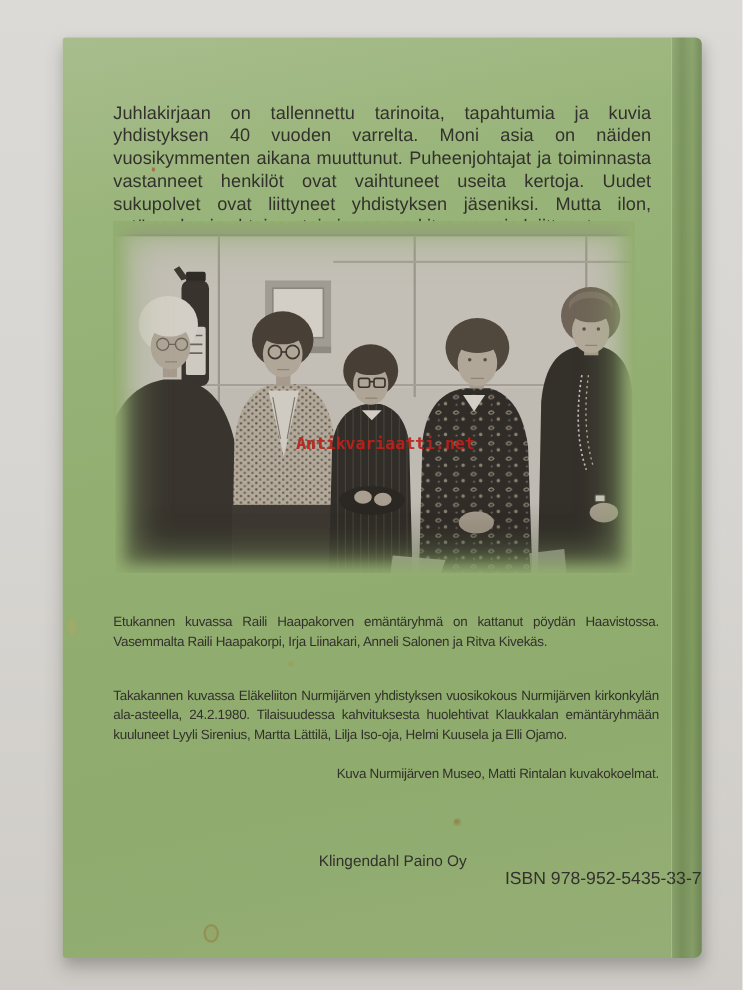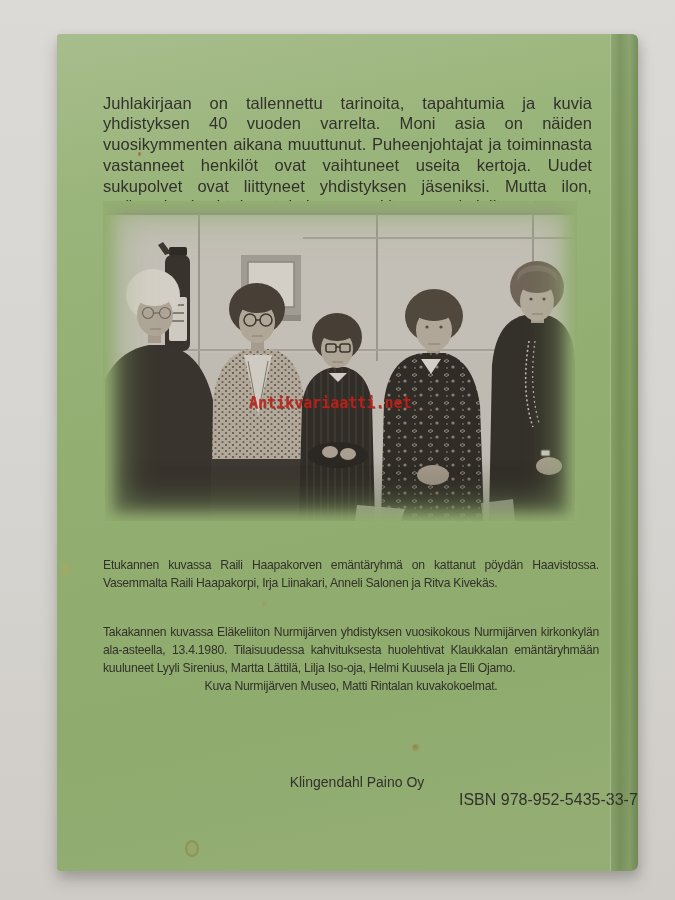--- a/index.html
+++ b/index.html
@@ -25,32 +25,32 @@
     position:absolute;left:46px;top:42px;width:489px;
     font-size:16.5px;line-height:20.8px;text-align:justify;letter-spacing:.05px;
   }
   .photo{position:absolute;left:48px;top:169px;width:470px;height:318px;}
   .photo svg{display:block;width:100%;height:100%;}
   .photo-fade{
     position:absolute;inset:-2px;pointer-events:none;
     box-shadow:inset 0 0 14px 9px #93ae71, inset 0 0 32px 18px rgba(147,174,113,.62);
   }
   .watermark{
-    position:absolute;left:144px;top:191px;
+    position:absolute;left:164px;top:191px;
     font-family:"DejaVu Sans Mono",monospace;font-weight:700;font-size:15px;
     color:#bb231c;opacity:.92;text-shadow:.5px .5px 0 rgba(125,22,16,.55);
     white-space:nowrap;
   }
   .caption{
     position:absolute;left:46px;width:496px;
     font-size:12.2px;line-height:17.8px;letter-spacing:-.25px;text-align:justify;
   }
   .caption.front{top:511px;}
   .caption.back{top:578px;}
-  .caption.credit{top:632px;text-align:center;}
+  .caption.credit{top:649px;text-align:right;}
   .imprint-center{
     position:absolute;left:0;top:740px;width:576px;
     text-align:center;font-size:14px;line-height:17.5px;padding-left:12px;
   }
   .isbn{position:absolute;left:402px;top:757px;font-size:16px;white-space:nowrap;}
   .stain{position:absolute;pointer-events:none;}
   .stain-speck{left:355px;top:710px;width:8px;height:7px;border-radius:55% 45% 50% 50%;
     background:radial-gradient(circle at 40% 40%,rgba(150,100,40,.6),rgba(150,100,40,.08) 72%);}
   .stain-ring{left:128px;top:806px;width:10px;height:13px;border:2px solid rgba(140,100,45,.35);
     border-radius:50%;background:rgba(165,130,60,.10);}
@@ -220,21 +220,21 @@
       <rect x="0" y="0" width="470" height="318" fill="#8d7f66" opacity=".05"></rect>
       <rect x="0" y="252" width="470" height="66" fill="url(#bshade)"></rect>
     </svg>
 
     <div class="watermark">Antikvariaatti.net</div>
     <div class="photo-fade"></div>
   </div>
 
   <p class="caption front">Etukannen kuvassa Raili Haapakorven emäntäryhmä on kattanut pöydän Haavistossa. Vasemmalta Raili Haapakorpi, Irja Liinakari, Anneli Salonen ja Ritva Kivekäs.</p>
 
-  <p class="caption back">Takakannen kuvassa Eläkeliiton Nurmijärven yhdistyksen vuosikokous Nurmijärven kirkonkylän ala-asteella, 13.4.1980. Tilaisuudessa kahvituksesta huolehtivat Klaukkalan emäntäryhmään kuuluneet Lyyli Sirenius, Martta Lättilä, Lilja Iso-oja, Helmi Kuusela ja Elli Ojamo.</p>
+  <p class="caption back">Takakannen kuvassa Eläkeliiton Nurmijärven yhdistyksen vuosikokous Nurmijärven kirkonkylän ala-asteella, 24.2.1980. Tilaisuudessa kahvituksesta huolehtivat Klaukkalan emäntäryhmään kuuluneet Lyyli Sirenius, Martta Lättilä, Lilja Iso-oja, Helmi Kuusela ja Elli Ojamo.</p>
 
   <p class="caption credit">Kuva Nurmijärven Museo, Matti Rintalan kuvakokoelmat.</p>
 
   <div class="imprint-center">
     <div>Klingendahl Paino Oy</div>
   </div>
   <div class="isbn">ISBN 978-952-5435-33-7</div>
 
   <div class="stain stain-red"></div>
   <div class="stain stain-smudge"></div>

